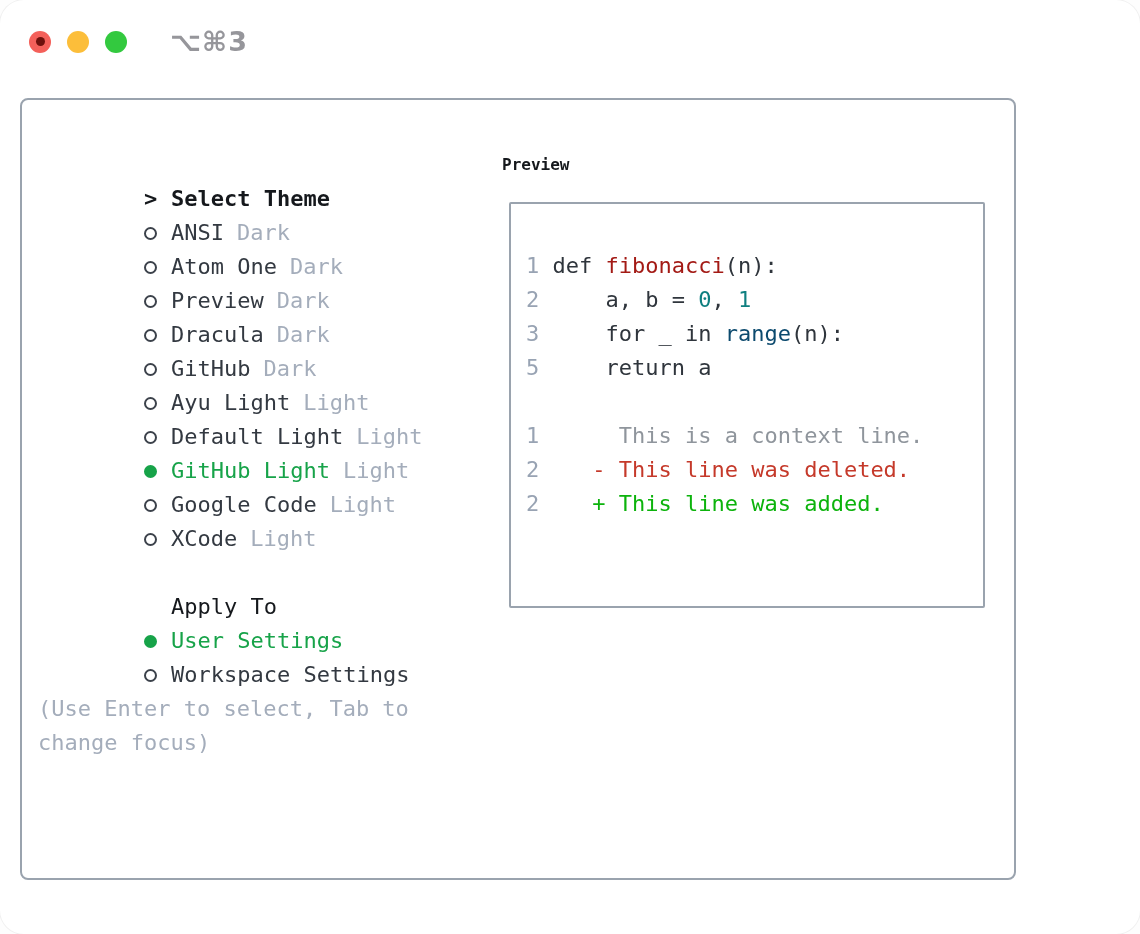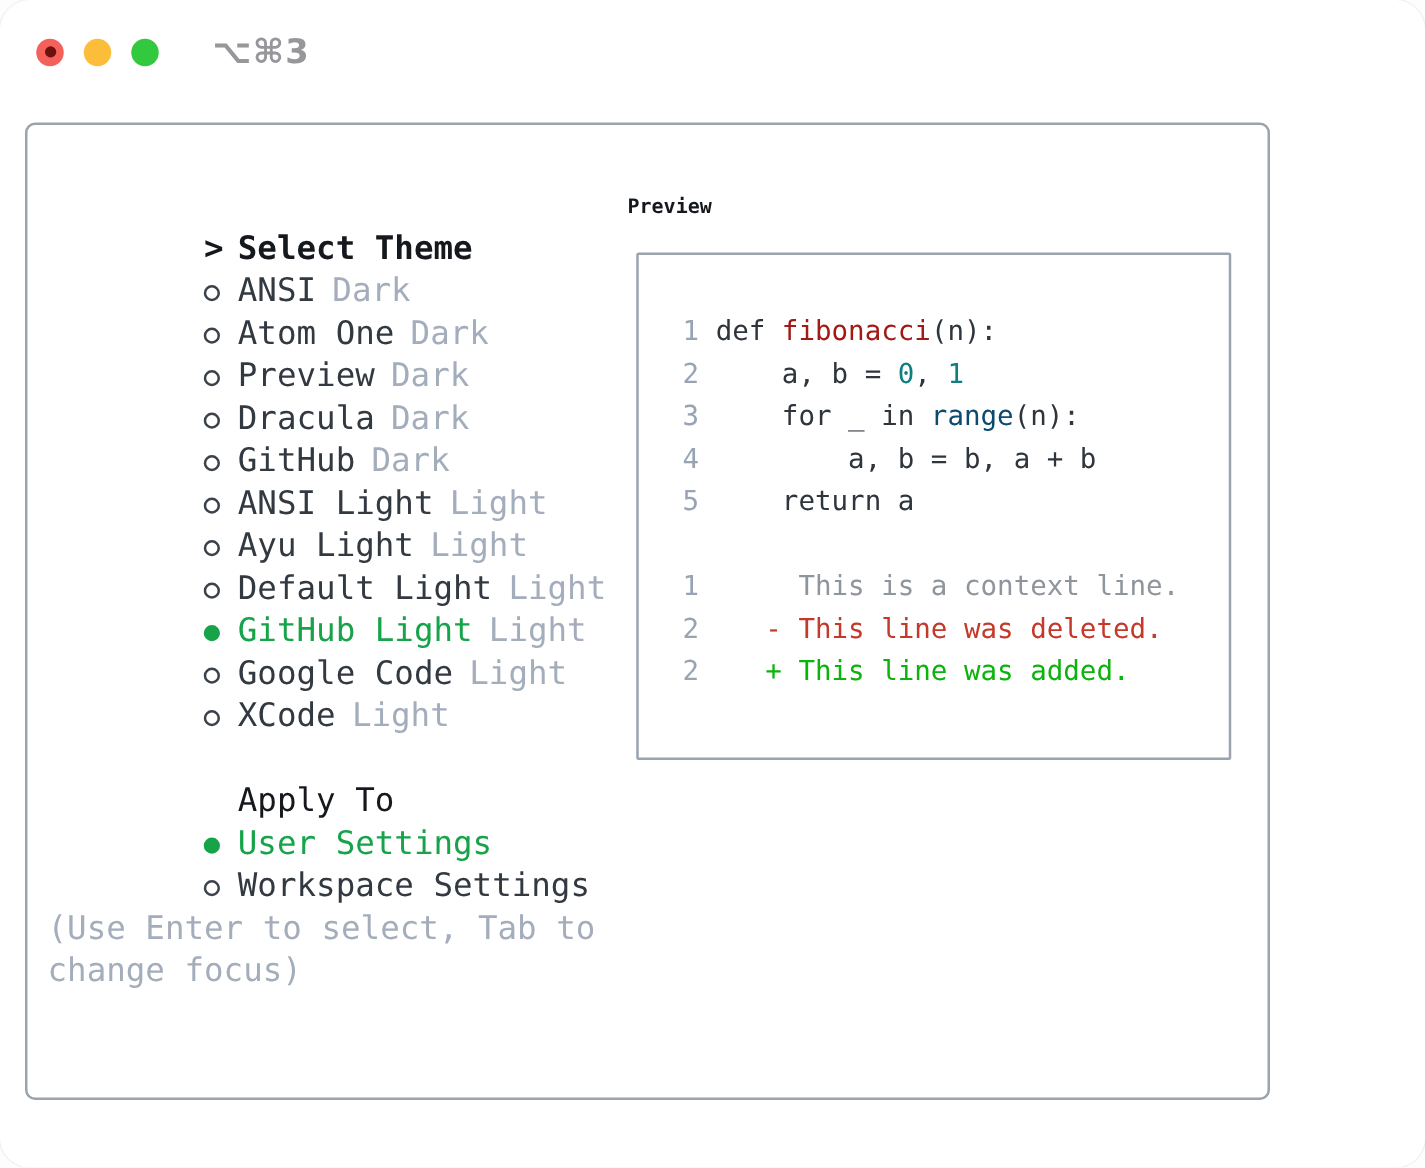--- a/index.html
+++ b/index.html
@@ -16,40 +16,40 @@
   .tl-yellow{background:#fcbe3a;}
   .tl-green{background:#33c93f;}
   .win-title{margin-left:27px;font-family:"DejaVu Sans",sans-serif;font-weight:700;
              font-size:27px;color:#96969b;letter-spacing:1px;}
 
   
   .panel{position:absolute;left:20px;top:98px;width:996px;height:782px;box-sizing:border-box;
          border:2px solid #9aa3ae;border-radius:8px;background:#fff;}
 
   
-  .left-col{position:absolute;left:16px;top:48px;font-size:26px;}
+  .left-col{position:absolute;left:16px;top:48px;font-size:22px;}
   .row{height:34px;line-height:34px;white-space:pre;}
   .prefix-cell{display:inline-block;width:27px;font-weight:700;color:#15181c;}
   .hdr{font-weight:700;color:#15181c;}
   .hdr2{color:#15181c;}
   .radio-cell{display:inline-block;width:27px;}
   .radio{display:inline-block;width:13px;height:13px;box-sizing:border-box;
          border:2px solid #3c424b;border-radius:50%;vertical-align:0px;}
   .tname{color:#333941;text-align:center;}
   .tvariant{color:#a4adbb;margin-left:13px;}
   .selected .radio{background:#17a349;border-color:#17a349;}
   .selected .tname{color:#17a349;}
   .hint{color:#a4adbb;}
 
   
   .preview-title{position:absolute;left:480px;top:48px;height:34px;line-height:34px;
                  font-size:16px;font-weight:700;color:#15181c;}
   .preview-box{position:absolute;left:487px;top:102px;width:476px;height:406px;box-sizing:border-box;
                border:2px solid #9aa3ae;border-radius:2px;background:#fff;}
-  .code{padding:45px 0 0 15px;font-size:22px;margin-left:20px;}
+  .code{padding:45px 0 0 15px;font-size:22px;}
   .code-line{height:34px;line-height:34px;white-space:pre;min-height:34px;}
   .t-ln{color:#98a3b3;}
   .t-pl{color:#2f353c;}
   .t-fn{color:#a31a15;}
   .t-nm{color:#0f7f80;}
   .t-cl{color:#0c4a6e;}
   .t-ctx{color:#8f959c;}
   .t-del{color:#c5392a;}
   .t-add{color:#0cb30c;}
 </style>
@@ -83,23 +83,20 @@
       <div class="row item">
         <span class="radio-cell"><span class="radio"></span></span><span class="tname">Preview</span><span class="tvariant">Dark</span>
       </div>
       <div class="row item">
         <span class="radio-cell"><span class="radio"></span></span><span class="tname">Dracula</span><span class="tvariant">Dark</span>
       </div>
       <div class="row item">
         <span class="radio-cell"><span class="radio"></span></span><span class="tname">GitHub</span><span class="tvariant">Dark</span>
       </div>
       <div class="row item">
-        <span class="radio-cell"><span class="radio"></span></span><span class="tname">ANSI Light</span><span class="tvariant">Light</span>
-      </div>
-      <div class="row item">
         <span class="radio-cell"><span class="radio"></span></span><span class="tname">Ayu Light</span><span class="tvariant">Light</span>
       </div>
       <div class="row item">
         <span class="radio-cell"><span class="radio"></span></span><span class="tname">Default Light</span><span class="tvariant">Light</span>
       </div>
       <div class="row item selected">
         <span class="radio-cell"><span class="radio"></span></span><span class="tname">GitHub Light</span><span class="tvariant">Light</span>
       </div>
       <div class="row item">
         <span class="radio-cell"><span class="radio"></span></span><span class="tname">Google Code</span><span class="tvariant">Light</span>
@@ -126,21 +123,20 @@
       <div class="row hint">change focus)</div>
     </div>
 
     <div class="preview-title">Preview</div>
 
     <div class="preview-box">
       <div class="code">
           <div class="code-line"><span class="t-ln">1 </span><span class="t-pl">def </span><span class="t-fn">fibonacci</span><span class="t-pl">(n):</span></div>
           <div class="code-line"><span class="t-ln">2 </span><span class="t-pl">    a, b = </span><span class="t-nm">0</span><span class="t-pl">, </span><span class="t-nm">1</span></div>
           <div class="code-line"><span class="t-ln">3 </span><span class="t-pl">    for _ in </span><span class="t-cl">range</span><span class="t-pl">(n):</span></div>
-          <div class="code-line"><span class="t-ln">4 </span><span class="t-pl">        a, b = b, a + b</span></div>
           <div class="code-line"><span class="t-ln">5 </span><span class="t-pl">    return a</span></div>
           <div class="code-line"></div>
           <div class="code-line"><span class="t-ln">1</span><span class="t-ctx">      This is a context line.</span></div>
           <div class="code-line"><span class="t-ln">2</span><span class="t-del">    - This line was deleted.</span></div>
           <div class="code-line"><span class="t-ln">2</span><span class="t-add">    + This line was added.</span></div>
         </div>
     </div>
 
   </div>
 </div>

